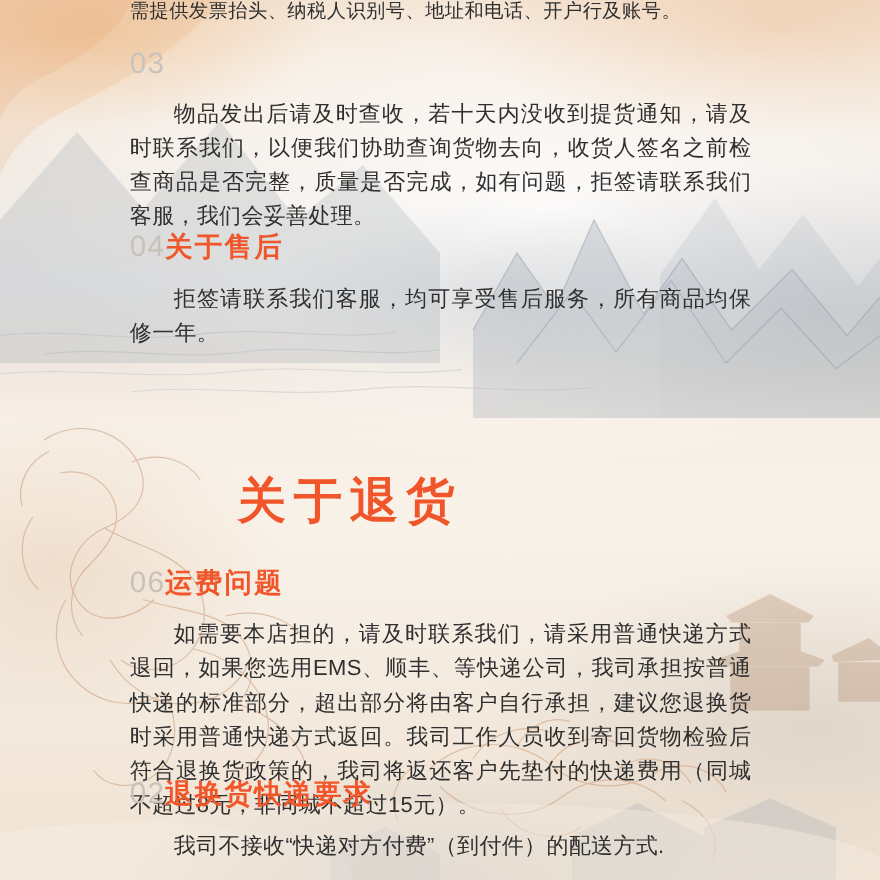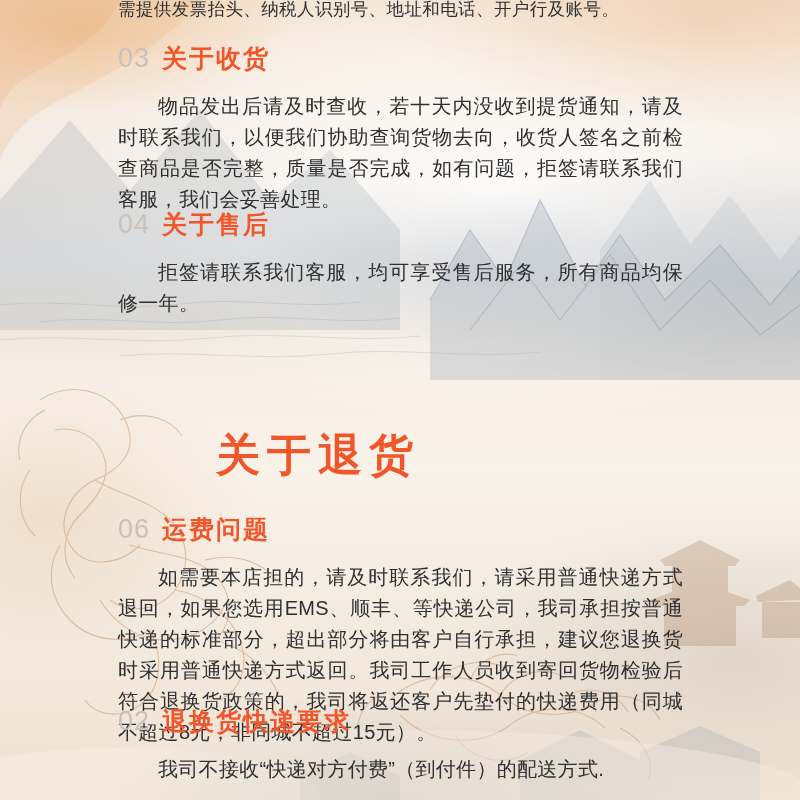--- a/index.html
+++ b/index.html
@@ -74,21 +74,20 @@
     line-height: 30px;
     color: #2f2f2f;
     letter-spacing: 0.4px;
   }
 
   .section { position: absolute; }
 
   .sec-head {
     display: flex;
     align-items: baseline;
-    gap: 12px;
     font-weight: bold;
   }
   .sec-num {
     font-size: 27px;
     color: #c9c2bb;
     letter-spacing: 1px;
     font-weight: normal;
   }
   .sec-title {
     font-size: 25px;
@@ -204,21 +203,20 @@
     </g>
   </svg>
 
   <div class="content">
 
     <div class="lead-line">需提供发票抬头、纳税人识别号、地址和电话、开户行及账号。</div>
 
     <div class="section" style="left:118px; top:42px;">
       <div class="sec-head">
         <span class="sec-num">03</span>
-        <span class="sec-title">关于收货</span>
       </div>
       <div class="para">物品发出后请及时查收，若十天内没收到提货通知，请及时联系我们，以便我们协助查询货物去向，收货人签名之前检查商品是否完整，质量是否完成，如有问题，拒签请联系我们客服，我们会妥善处理。</div>
     </div>
 
     <div class="section" style="left:118px; top:208px;">
       <div class="sec-head">
         <span class="sec-num">04</span>
         <span class="sec-title">关于售后</span>
       </div>
       <div class="para">拒签请联系我们客服，均可享受售后服务，所有商品均保修一年。</div>

